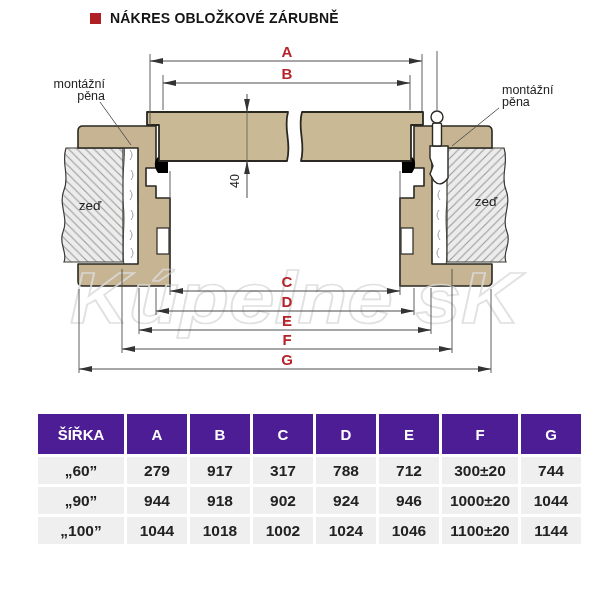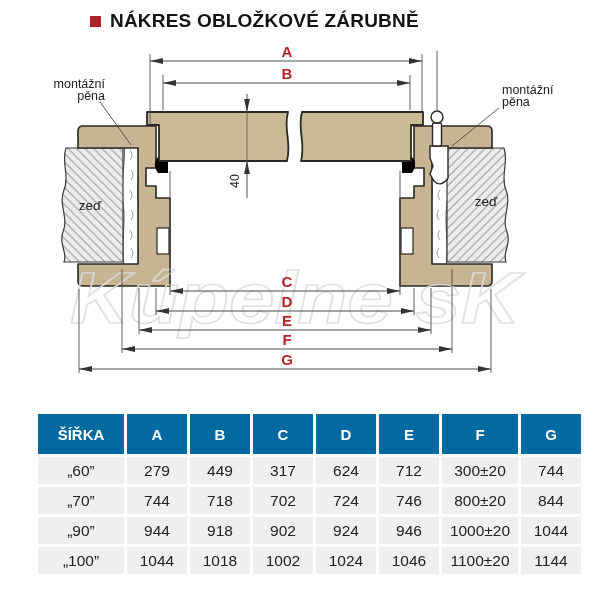--- a/index.html
+++ b/index.html
@@ -1,29 +1,29 @@
 <!DOCTYPE html>
 <html><head>
 <meta charset="utf-8">
 <style>
   html,body{margin:0;padding:0;}
   body{width:600px;height:600px;background:#ffffff;position:relative;overflow:hidden;
        font-family:"Liberation Sans", sans-serif;}
   
   .title-row{position:absolute;left:90px;top:10px;display:flex;align-items:center;gap:9px;}
   .title-bullet{width:11px;height:11px;background:#b01f24;display:inline-block;}
-  .title-text{font-size:19px;font-weight:bold;color:#141414;letter-spacing:0.2px;}
+  .title-text{font-size:14px;font-weight:bold;color:#141414;letter-spacing:0.2px;}
   
   .diagram{position:absolute;left:0;top:38px;width:600px;height:368px;}
   
   .dims-table{position:absolute;left:35px;top:411px;border-collapse:separate;border-spacing:3px;}
-  .dims-table th{background:#0369a1;color:#ffffff;font-weight:bold;font-size:15px;
+  .dims-table th{background:#4c1d95;color:#ffffff;font-weight:bold;font-size:15px;
                  height:38px;text-align:center;vertical-align:middle;}
   .dims-table td{background:#efefef;color:#222222;font-size:15.5px;height:25px;
-                 text-align:center;vertical-align:middle;}
+                 text-align:center;vertical-align:middle;font-weight:bold;}
   .c-w{width:84px;} .c-n{width:58px;} .c-f{width:74px;}
   svg text{font-family:"Liberation Sans", sans-serif;}
 </style>
 </head>
 <body>
 
 <div class="title-row">
   <span class="title-bullet"></span>
   <span class="title-text">NÁKRES OBLOŽKOVÉ ZÁRUBNĚ</span>
 </div>
@@ -152,36 +152,26 @@
     <th class="c-n">B</th>
     <th class="c-n">C</th>
     <th class="c-n">D</th>
     <th class="c-n">E</th>
     <th class="c-f">F</th>
     <th class="c-n">G</th>
   </tr>
   <tr>
     <td>„60”</td>
     <td>279</td>
-    <td>449</td>
+    <td>917</td>
     <td>317</td>
-    <td>624</td>
+    <td>788</td>
     <td>712</td>
     <td>300±20</td>
     <td>744</td>
-  </tr>
-  <tr>
-    <td>„70”</td>
-    <td>744</td>
-    <td>718</td>
-    <td>702</td>
-    <td>724</td>
-    <td>746</td>
-    <td>800±20</td>
-    <td>844</td>
   </tr>
   <tr>
     <td>„90”</td>
     <td>944</td>
     <td>918</td>
     <td>902</td>
     <td>924</td>
     <td>946</td>
     <td>1000±20</td>
     <td>1044</td>

